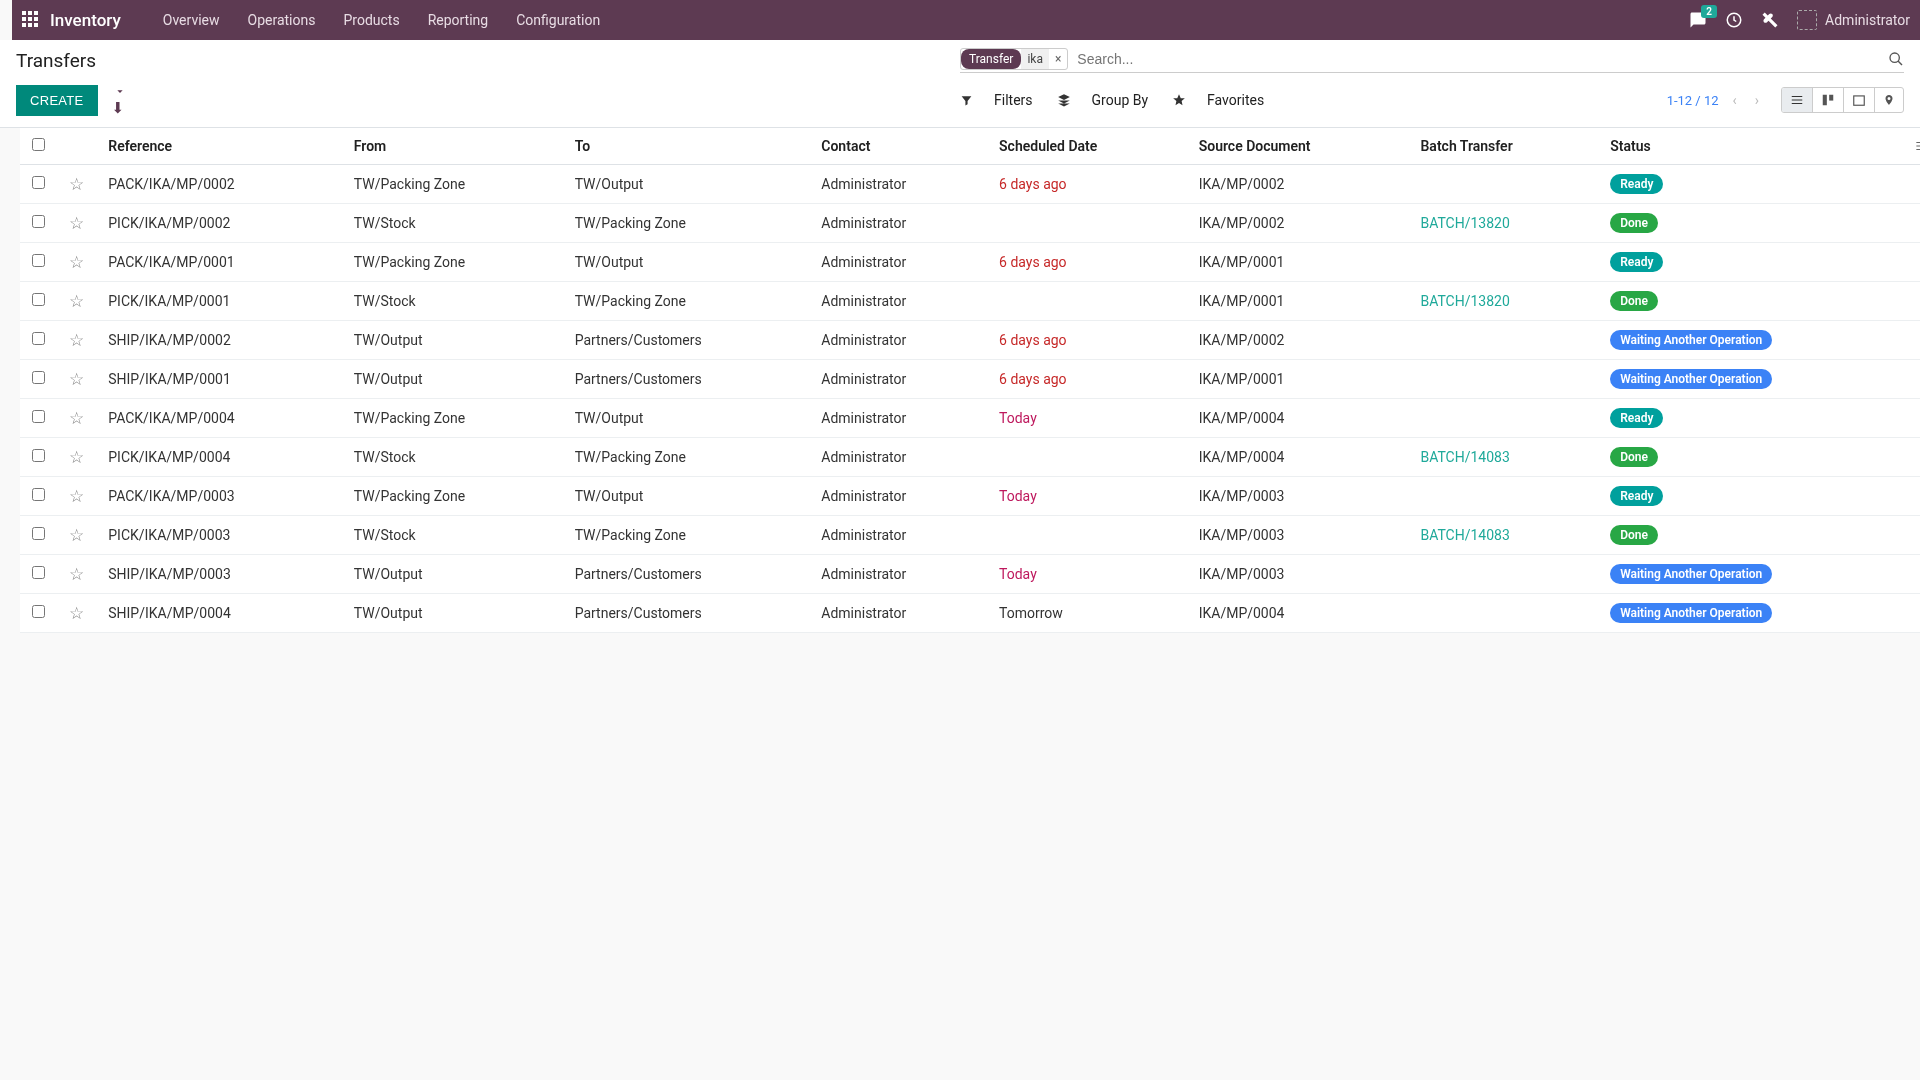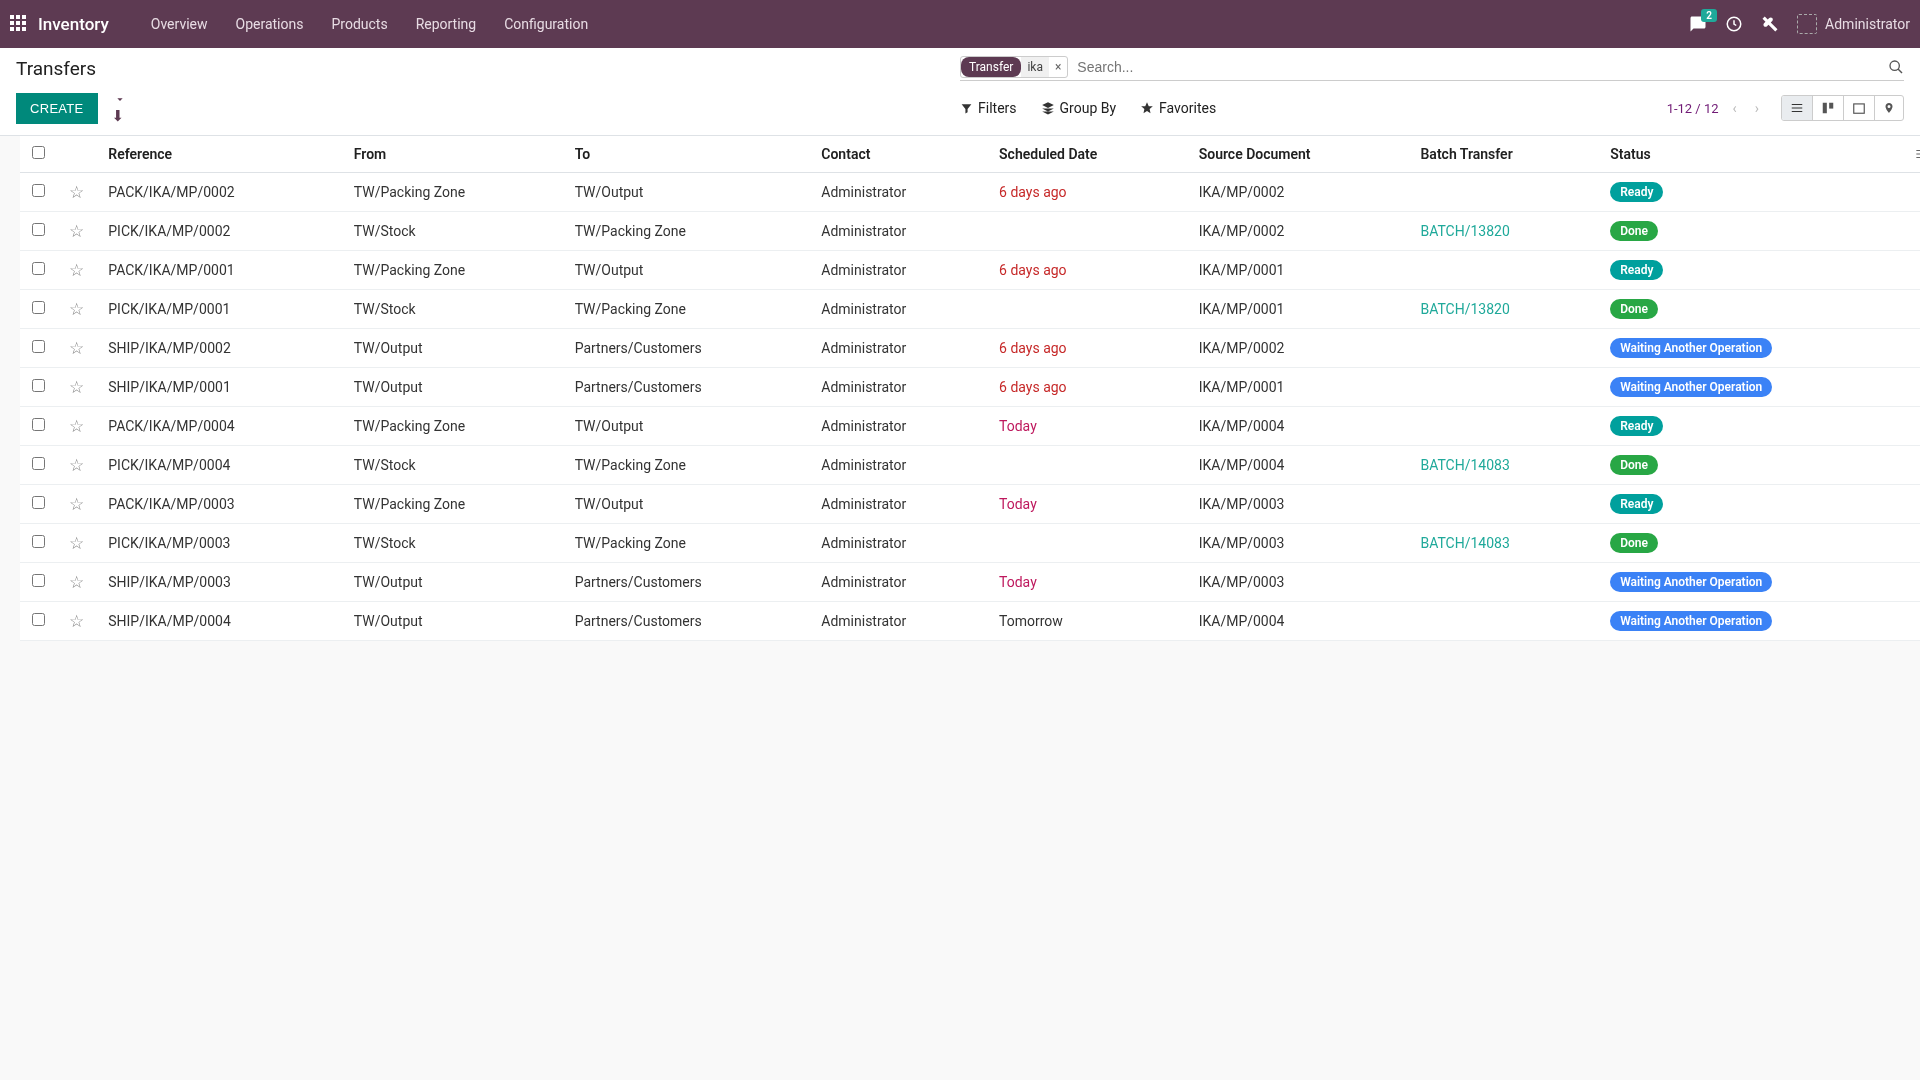--- a/index.html
+++ b/index.html
@@ -1,19 +1,19 @@
 <!DOCTYPE html>
 <html><head>
 <meta charset="utf-8">
 <style>
 * { box-sizing: border-box; margin: 0; padding: 0; }
 body { font-family: -apple-system, BlinkMacSystemFont, "Segoe UI", Roboto, sans-serif; font-size: 13px; color: #212121; background: #f9f9f9; }
 
 
-.topnav { background: #5d3a52; color: #fff; height: 48px; display: flex; align-items: center; padding: 0 10px; }
+.topnav { background: #5d3a52; color: #fff; height: 40px; display: flex; align-items: center; padding: 0 10px; margin-left: 12px; }
 .apps-icon { width: 18px; height: 18px; display: grid; grid-template-columns: repeat(3,4px); grid-template-rows: repeat(3,4px); gap: 2px; margin-right: 10px; cursor: pointer; }
 .apps-icon span { background: #fff; }
 .brand { font-size: 17px; font-weight: 500; margin-right: 28px; }
 .nav-links { display: flex; gap: 0; }
 .nav-links a { color: #e8dce4; text-decoration: none; padding: 0 14px; font-size: 14px; cursor: pointer; }
 .nav-right { margin-left: auto; display: flex; align-items: center; gap: 18px; }
 .msg-wrap{position:relative;display:flex;align-items:center;cursor:pointer;}
 .badge { background:#1fa99a; color:#fff; font-size:10px; padding:1px 5px; border-radius:3px; position:absolute; top:-6px; right:-10px; font-weight:600;}
 .icon-btn { color:#fff; cursor:pointer; display:flex; align-items:center; }
 .user { display:flex; align-items:center; gap:8px; cursor:pointer; font-size:14px; color:#e8dce4; }
@@ -29,23 +29,23 @@
 .facet-value { background:#f0f0f0; padding:3px 6px; color:#444; }
 .facet-x { padding:0 6px; color:#666; cursor:pointer; }
 .search-input { border:none; outline:none; flex:1; font-size:14px; color:#0f172a; padding:3px; }
 .search-icon { color:#666; cursor:pointer; }
 
 .cp-bottom { display:flex; align-items:center; padding:6px 16px 10px; }
 .create-btn { background:#00897b; color:#fff; border:none; padding:8px 14px; font-size:13px; font-weight:400; letter-spacing:0.3px; cursor:pointer; margin-right:14px; }
 .dl-icon { color:#5d3a52; cursor:pointer; font-size:15px; }
 
 .toolbar { margin-left:auto; flex:0 0 50%; display:flex; align-items:center; }
-.tool-btn { display:flex; align-items:center; gap:5px; color:#212121; font-size:14px; cursor:pointer; margin-right:24px; }
+.tool-btn { display:flex; align-items:center; gap:21px; color:#212121; font-size:14px; cursor:pointer; margin-right:24px; }
 .pager-area { margin-left:auto; display:flex; align-items:center; gap:10px; }
-.pager-txt { font-size:13px; color:#701a75;text-align:right; }
+.pager-txt { font-size:13px; color:#3b82f6;text-align:right; }
 .pager-arrow { color:#bbb; cursor:pointer; font-size:14px; padding:2px 4px; }
 .view-switch { display:flex; border:1px solid #ccc; border-radius:3px; overflow:hidden; margin-left:8px; }
 .view-switch div { padding:5px 8px; cursor:pointer; color:#555; border-right:1px solid #ccc; display:flex; align-items:center; }
 .view-switch div:last-child{border-right:none;}
 .view-switch .active{ background:#e9ecef; }
 
 
 table { width:100%; border-collapse:collapse; background:#fff;margin-left:20px; }
 th { text-align:left; font-weight:600; font-size:14px; color:#212121; padding:10px 12px; border-bottom:1px solid #dee2e6; background:#fff; }
 td { padding:9px 12px; font-size:14px; color:#333; border-bottom:1px solid #eceff1; }

